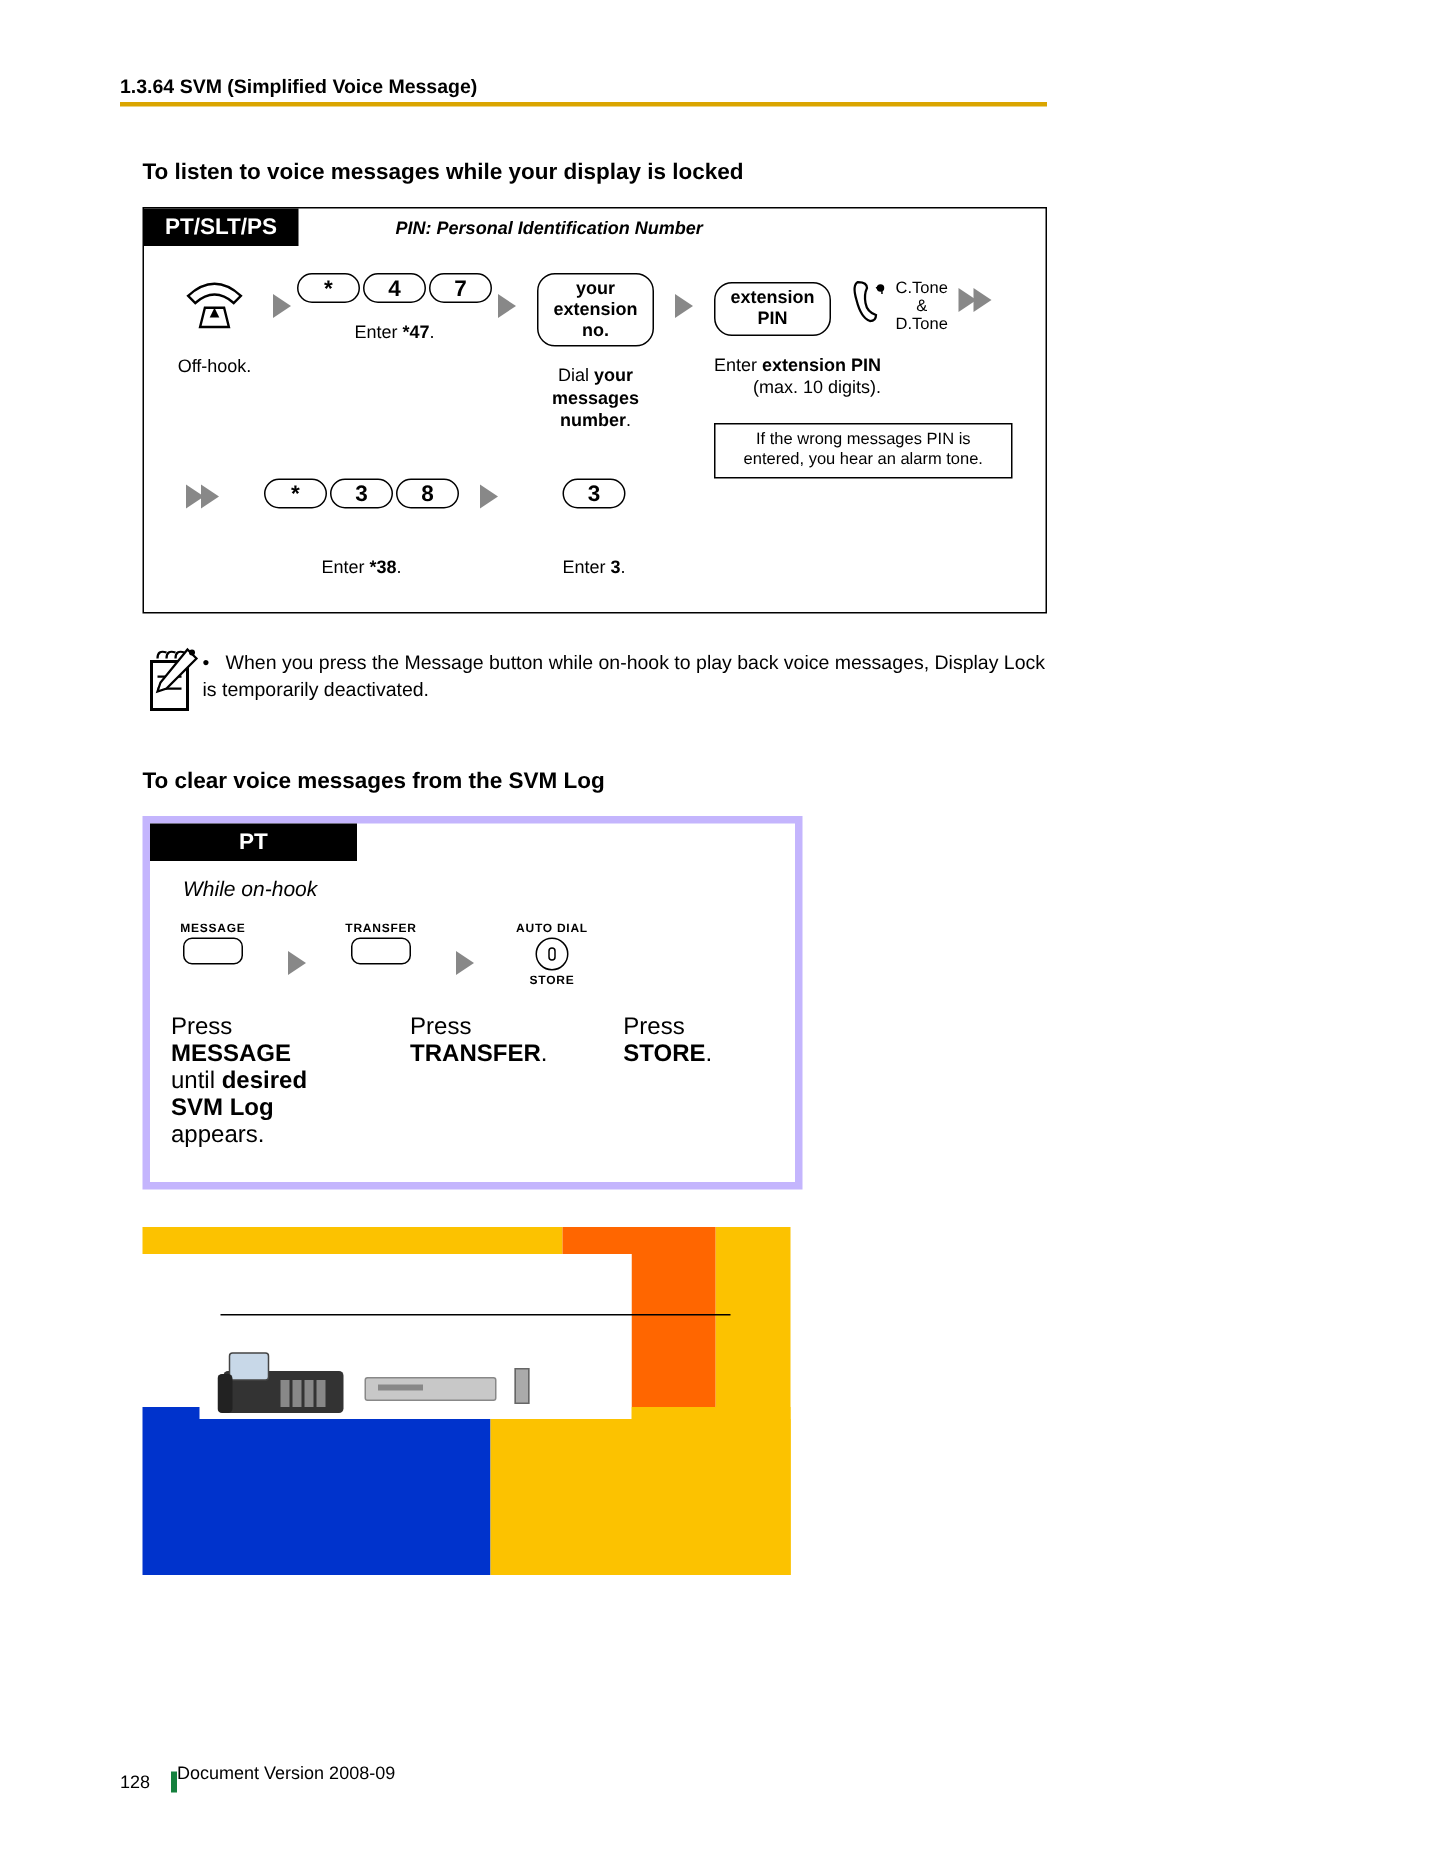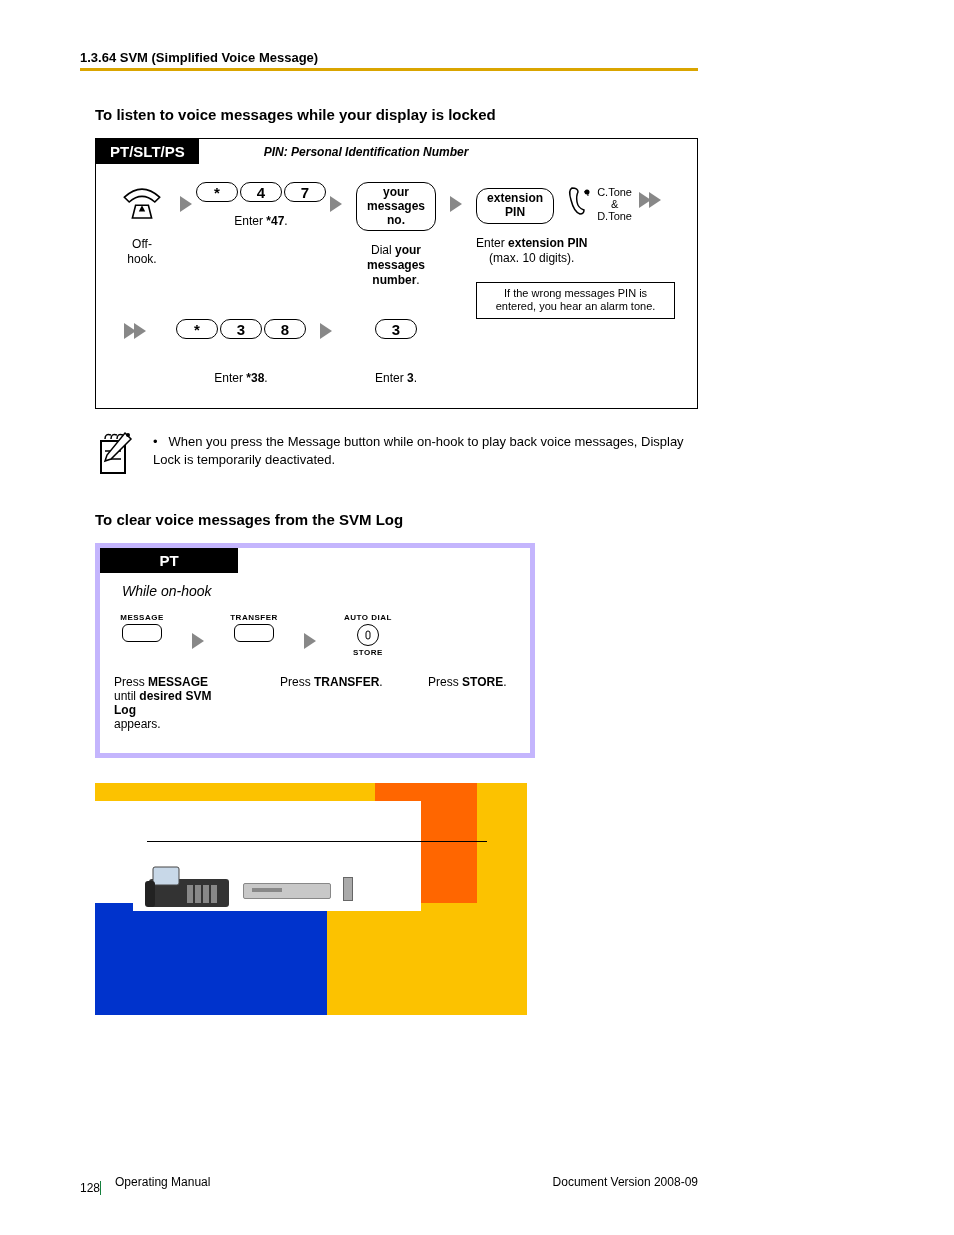--- a/index.html
+++ b/index.html
@@ -141,21 +141,20 @@
   }
   .row2 {
     display: flex;
     align-items: flex-start;
     padding: 0 22px 22px 38px;
   }
 
   
   .note-block {
     display: flex;
-    gap: 18px;
     margin-left: 15px;
     margin-bottom: 30px;
   }
   .note-icon svg { width: 40px; height: 48px; }
   .note-text {
     font-size: 13px;
     line-height: 1.4;
     padding-top: 4px;
   }
 
@@ -199,21 +198,21 @@
   }
   .btn-sect {
     display: flex;
     flex-direction: column;
     align-items: center;
   }
   .btn-row .arrow { margin: 20px 22px 0 22px; }
   .caption-row {
     display: flex;
     padding: 16px 14px 22px 14px;
-    font-size: 12px;
+    font-size: 16px;
   }
 
   
   .footer-graphic {
     margin-left: 15px;
     width: 432px;
     height: 232px;
     position: relative;
   }
   .fg-side-yellow {
@@ -303,21 +302,22 @@
   .page-footer {
     position: absolute;
     bottom: 40px;
     left: 80px;
     right: 80px;
     display: flex;
     align-items: center;
     font-size: 12px;
   }
   .page-footer .pnum {
-    border-right: 1px solid #15803d;
+    padding-right: 14px;
+    border-right: 4px solid #15803d;
     margin-top: 12px;
   }
   .page-footer .manual {
     padding-left: 14px;
     flex: 1;
   }
 </style>
 </head>
 <body>
 
@@ -357,21 +357,21 @@
         </div>
         <div class="step-caption">
           <span>Enter </span><b>*47</b><span>.</span>
         </div>
       </div>
 
       <div class="arrow"></div>
 
       <div class="step" style="width:120px">
         <div class="pill">
-          <span>your</span><br><span>messages no.</span>
+          <span>your</span><br><span>extension no.</span>
         </div>
         <div class="step-caption">
           <span>Dial </span><b>your</b><br><b>messages number</b><span>.</span>
         </div>
       </div>
 
       <div class="arrow"></div>
 
       <div class="step" style="width:200px">
         <div style="display:flex;align-items:flex-start;gap:12px">
@@ -381,21 +381,21 @@
               <svg viewBox="0 0 26 30">
                 <path d="M6 2 Q2 4 5 14 Q8 26 14 28 Q18 28 18 24 Q12 22 11 16 Q10 10 12 6 Q12 2 6 2 Z" fill="none" stroke="#000" stroke-width="1.5"></path>
                 <path d="M18 6 Q22 4 22 10" fill="none" stroke="#000" stroke-width="1"></path>
                 <circle cx="21" cy="6" r="2.5" fill="#000"></circle>
               </svg>
             </div>
             <div class="tone-label">C.Tone &amp; D.Tone</div>
           </div>
           <div class="arrow double" style="margin-top:10px"></div>
         </div>
-        <div class="step-caption" style="text-align:center;align-self:flex-start">
+        <div class="step-caption" style="text-align:right;align-self:flex-start">
           <span>Enter </span><b>extension PIN</b><br><span>(max. 10 digits).</span>
         </div>
         <div class="alarm-note">If the wrong messages PIN is entered, you hear an alarm tone.</div>
       </div>
     </div>
 
     <div class="row2">
       <div class="arrow double" style="margin-right:30px;margin-top:4px"></div>
 
       <div class="step" style="width:130px">
@@ -507,17 +507,16 @@
         <rect x="58" y="24" width="6" height="18" fill="#888"></rect>
         <rect x="66" y="24" width="6" height="18" fill="#888"></rect>
       </svg>
     </div>
     <div class="fg-dvd"></div>
     <div class="fg-remote"></div>
   </div>
 
   <div class="page-footer">
     <span class="pnum">128</span>
-    <span class="manual">Operating Manual</span>
     <span>Document Version  2008-09</span>
   </div>
 
 </div>
 
 </body></html>

